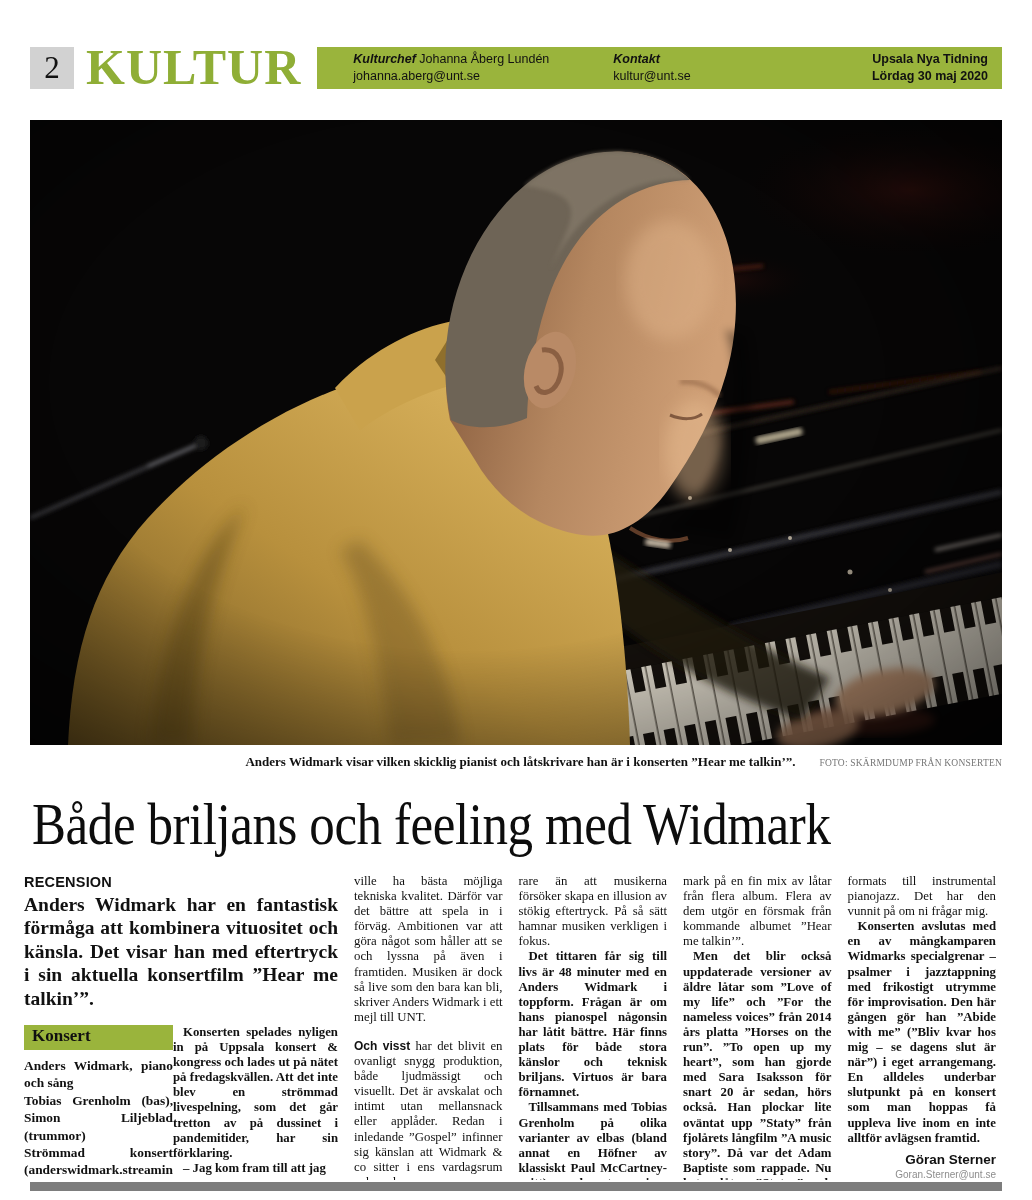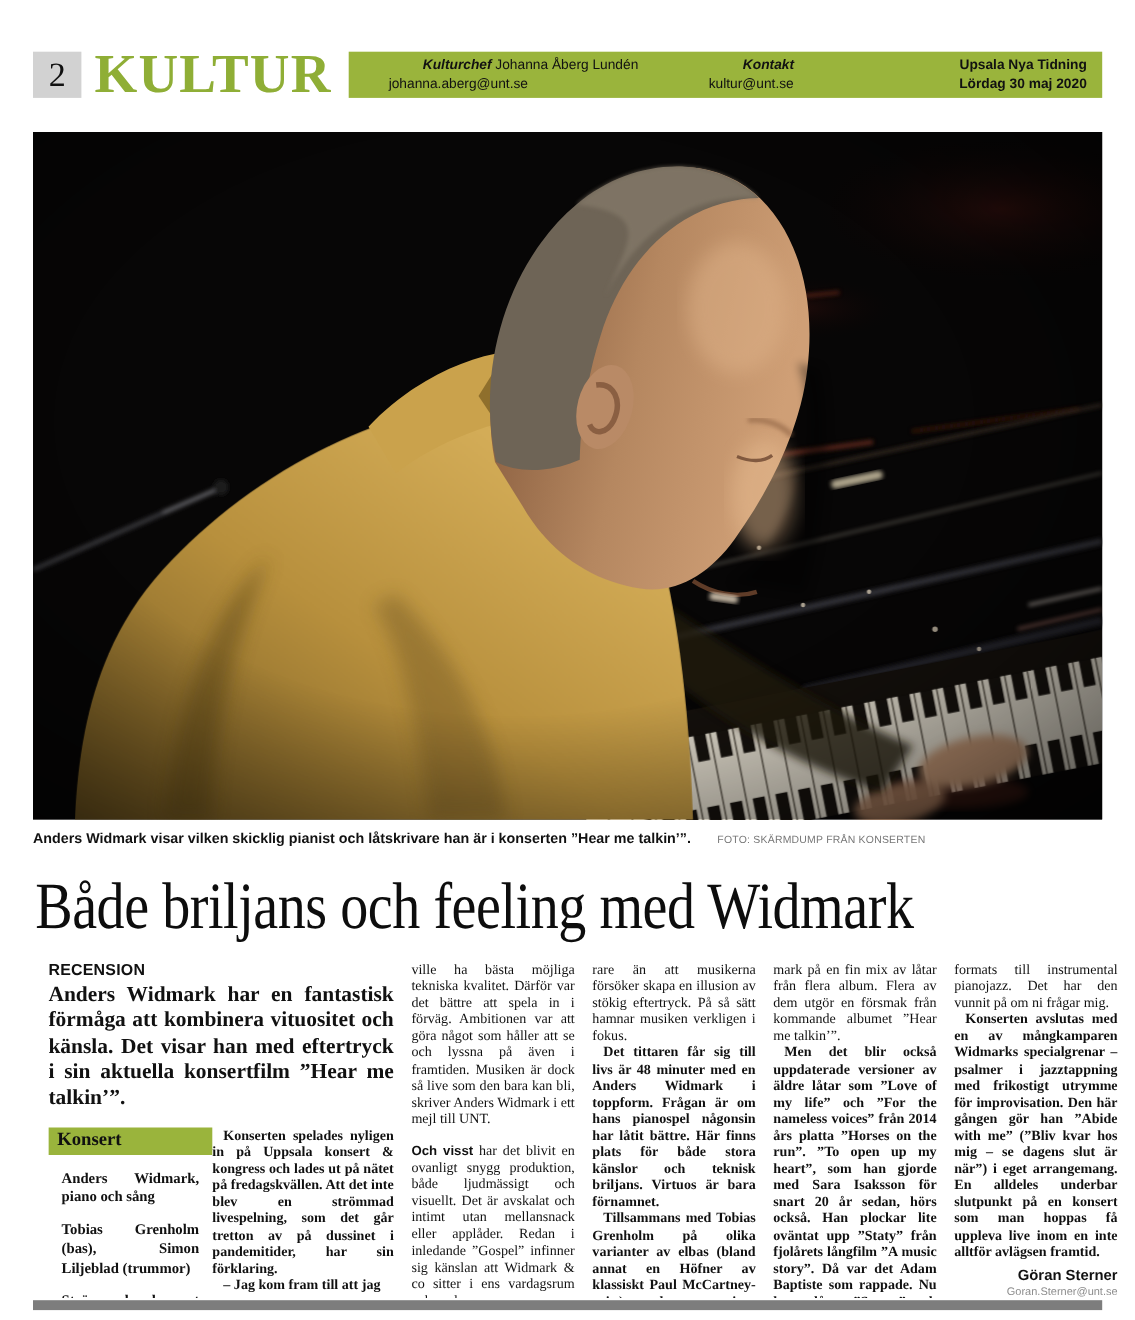--- a/index.html
+++ b/index.html
@@ -10,42 +10,42 @@
   }
   
   .masthead{position:absolute;top:47px;left:30px;right:30px;height:42px;display:flex;align-items:stretch;}
   .pageno{width:44px;background:var(--page-number-bg,#d2d2d2);display:flex;align-items:center;justify-content:center;
     font-size:31px;line-height:1;padding-bottom:2px;}
   .section-title{color:var(--title-green,#8fae36);font-weight:bold;font-size:50px;line-height:40px;
     padding:0 16px 0 12px;letter-spacing:1px;white-space:nowrap;}
   .greenbar{flex:1;background:var(--accent-green,#9ab43c);display:flex;align-items:center;
     padding:0 14px 0 36px;font-family:"Liberation Sans","DejaVu Sans",sans-serif;font-size:12.5px;line-height:1.35;}
   .greenbar .blk{margin-right:64px;}
-  .greenbar b i{font-style:italic;margin-left:31px;}
+  .greenbar b i{font-style:italic;}
   .paperblk{margin-left:auto;text-align:right;font-weight:bold;}
   
   .photo{position:absolute;top:120px;left:30px;width:972px;height:625px;background:#060606;}
   .photo svg{display:block;width:100%;height:100%;}
-  .caption-row{position:absolute;top:754px;left:30px;width:972px;display:flex;justify-content:flex-start;
-    align-items:baseline;font-family:Liberation Sans, sans-serif;}
+  .caption-row{position:absolute;top:754px;left:30px;width:972px;display:flex;justify-content:flex-end;
+    align-items:baseline;font-family:Liberation Serif, serif;}
   .caption{font-weight:bold;font-size:13px;}
   .credit{font-size:9.5px;color:#767676;letter-spacing:.2px;padding-left:24px;}
   
   .headline{position:absolute;top:794px;left:32px;width:972px;font-size:60px;line-height:1.02;font-weight:400;
     white-space:nowrap;transform:scaleX(.85);transform-origin:0 50%;letter-spacing:-.5px;color:#0d0d0d;}
   
-  .body-area{position:absolute;top:874px;left:44px;width:972px;height:306px;display:flex;gap:16px;overflow:hidden;}
+  .body-area{position:absolute;top:874px;left:24px;width:972px;height:306px;display:flex;gap:16px;overflow:hidden;}
   .leadcol{width:314px;flex:none;}
   .kicker{font-family:"Liberation Sans","DejaVu Sans",sans-serif;font-weight:bold;font-size:14.5px;letter-spacing:.2px;}
   .lead{font-size:19.5px;line-height:1.2;font-weight:bold;margin-top:3px;text-align:justify;}
   .leftrow{display:flex;gap:0;margin-top:15px;}
   .factcol{width:149px;flex:none;}
   .factlabel{background:var(--accent-green,#9ab43c);font-weight:bold;font-size:17px;padding:1px 8px 4px 8px;color:#101010;}
   .factbody{margin-top:7px;font-weight:bold;font-size:13.4px;line-height:1.3;text-align:justify;}
-  .factbody p{margin:12px;word-break:break-word;}
+  .factbody p{margin:0;word-break:break-word;}
   .bodycol{flex:1;font-size:12.8px;line-height:1.18;text-align:justify;}
   .bodycol p{margin:0;}
   .bodycol p.indent{text-indent:10px;font-weight:bold;}
   .bodycol p.gap{margin-top:14px;}
   .bodycol b.leadin{font-family:"Liberation Sans","DejaVu Sans",sans-serif;font-size:12px;}
   .byline{margin-top:6px;text-align:right;font-family:"Liberation Sans","DejaVu Sans",sans-serif;
     font-weight:bold;font-size:13.5px;}
   .byline-email{text-align:right;font-family:"Liberation Sans","DejaVu Sans",sans-serif;
     font-size:10px;color:#8d8d8d;margin-top:1px;}
   

